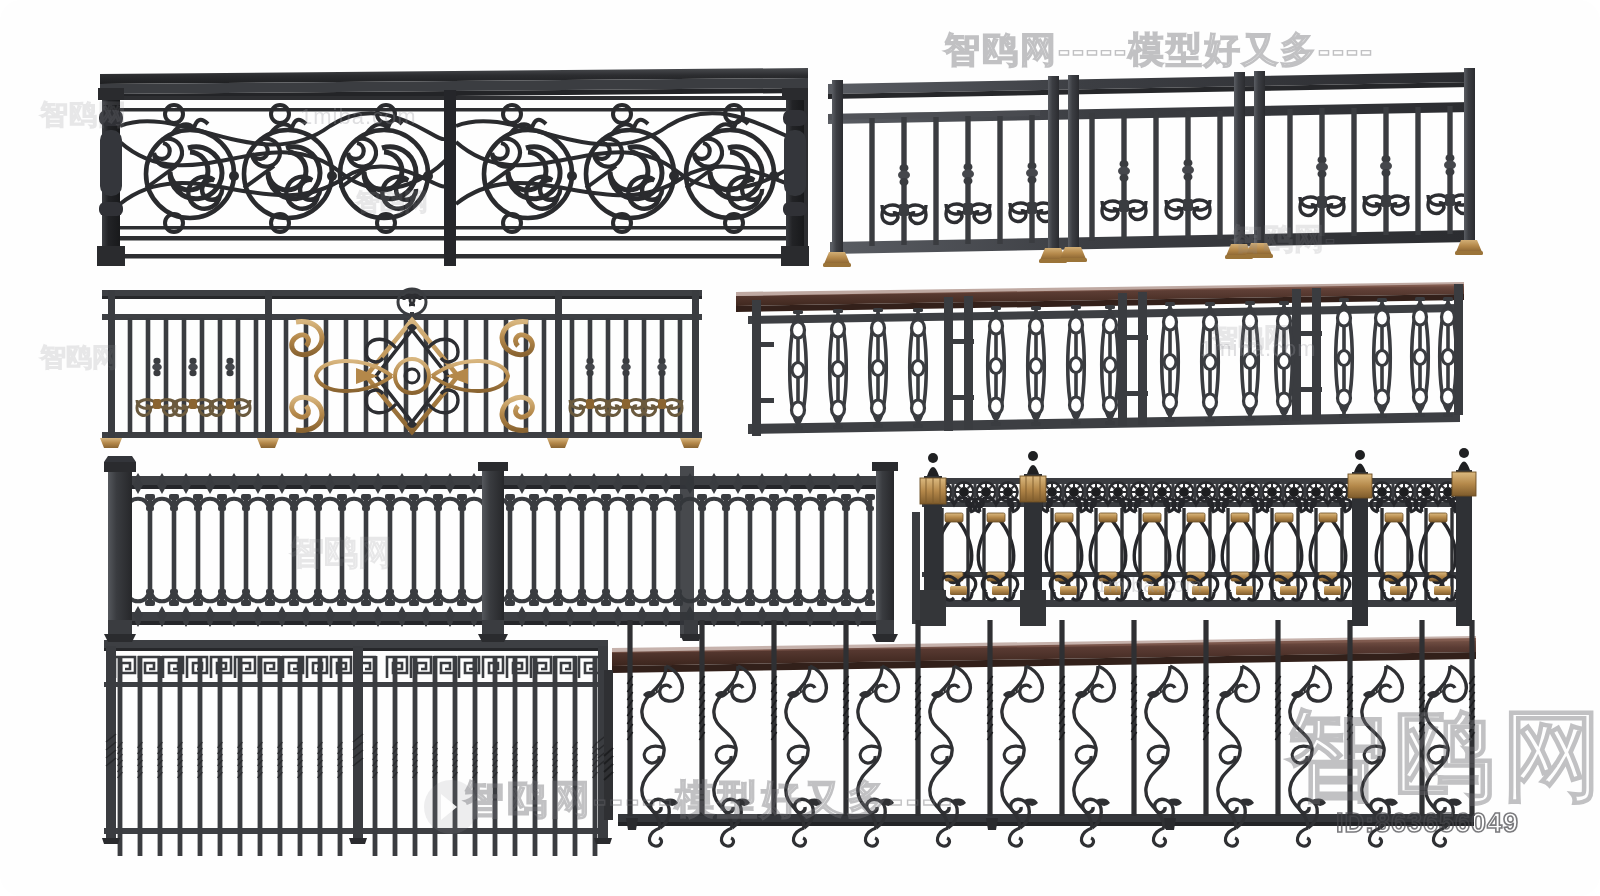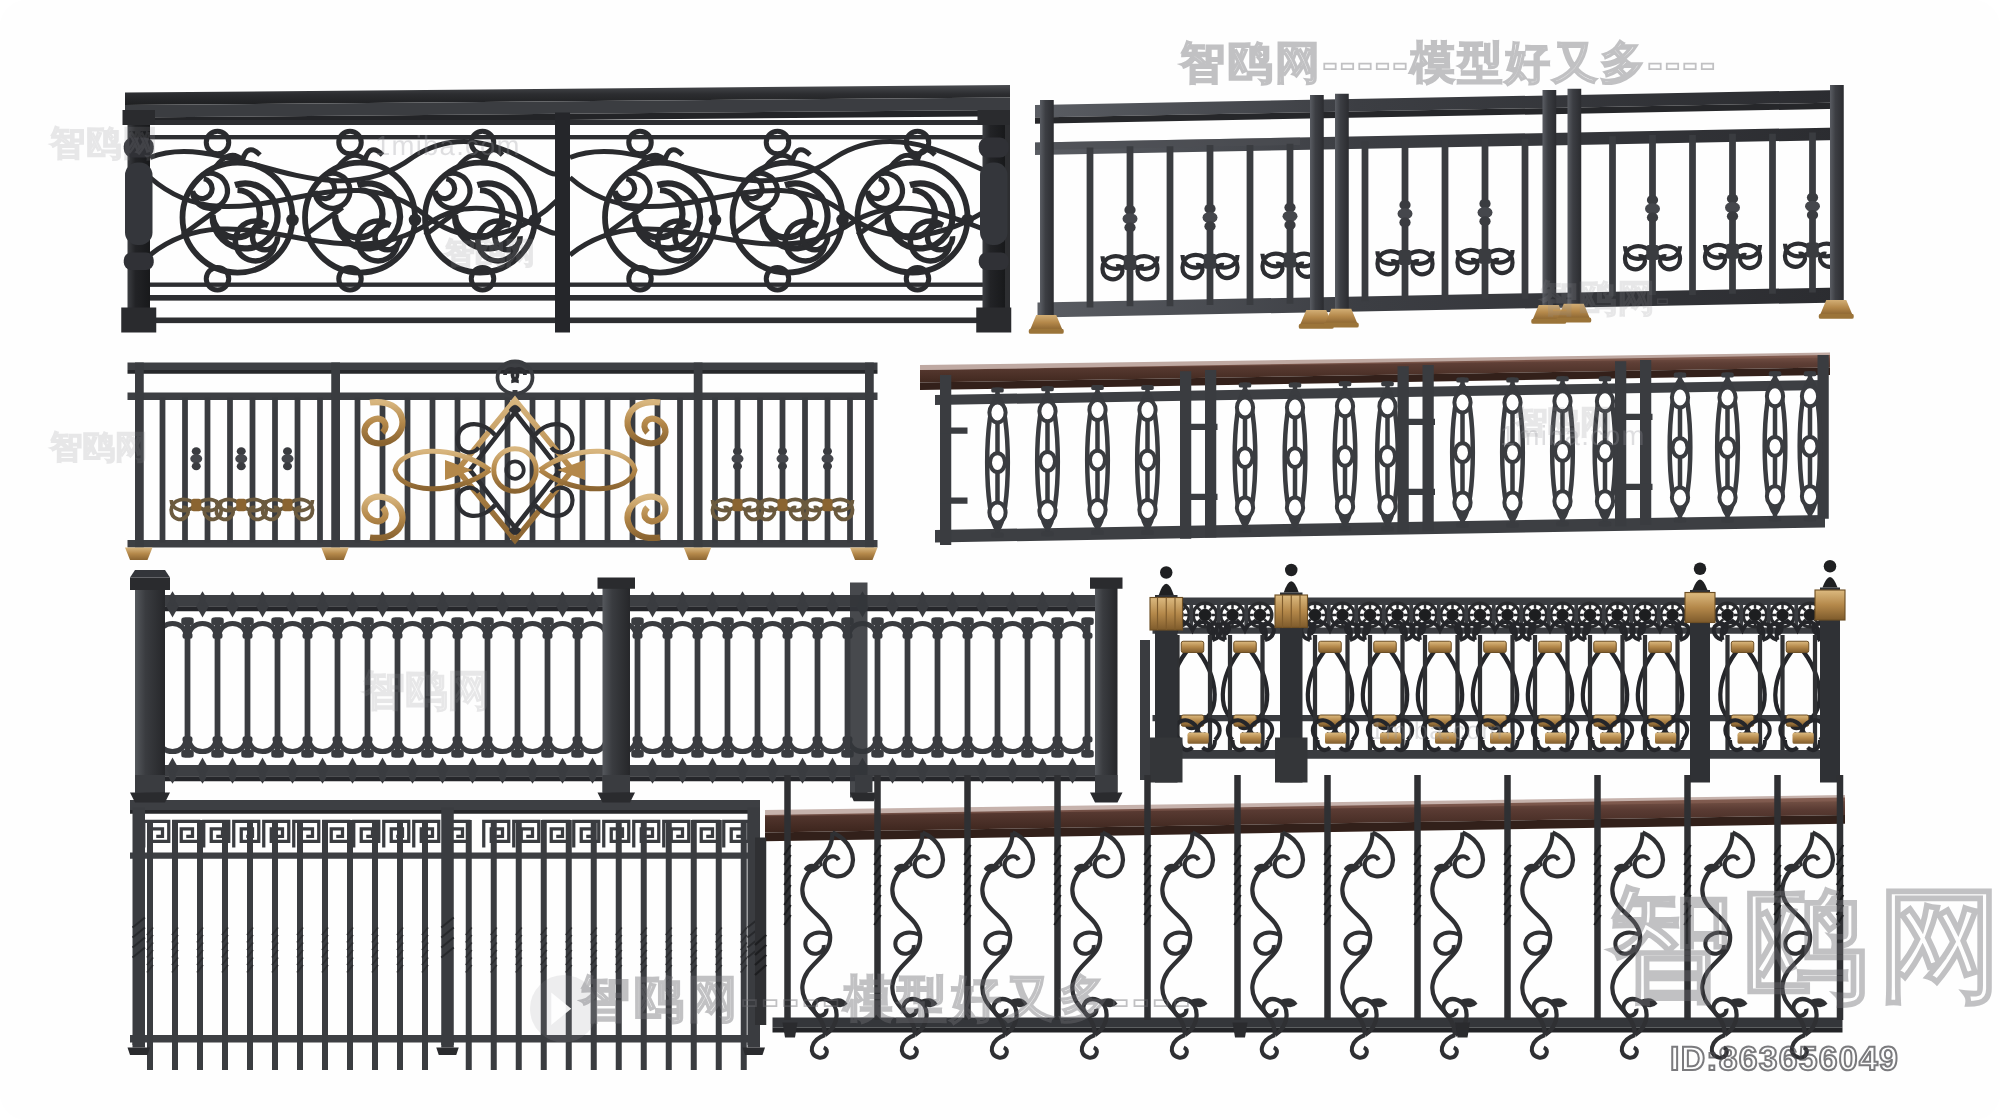--- a/index.html
+++ b/index.html
@@ -1026,15 +1026,15 @@
   <div class="wm-dom" style="left:1096px;top:574px;font-size:20px;letter-spacing:1px;">1miba.com</div>
 
   <div class="wm wm-faint" style="left:290px;top:530px;font-size:34px;">智鸥网</div>
 
   <div class="wm-circle" style="left:424px;top:780px;"></div>
 
   <div class="wm wm-strong" style="left:464px;top:772px;font-size:40px;letter-spacing:3px;">智鸥网-----模型好又多----</div>
 
   <div class="wm wm-strong" style="left:1286px;top:690px;font-size:100px;letter-spacing:8px;">智鸥网</div>
 
-  <div class="idtag" style="left:1336px;top:808px;font-size:27px;margin-top:24px;">ID:863656049</div>
+  <div class="idtag" style="left:1336px;top:808px;font-size:27px;">ID:863656049</div>
 
 </div>
 
 </body></html>

